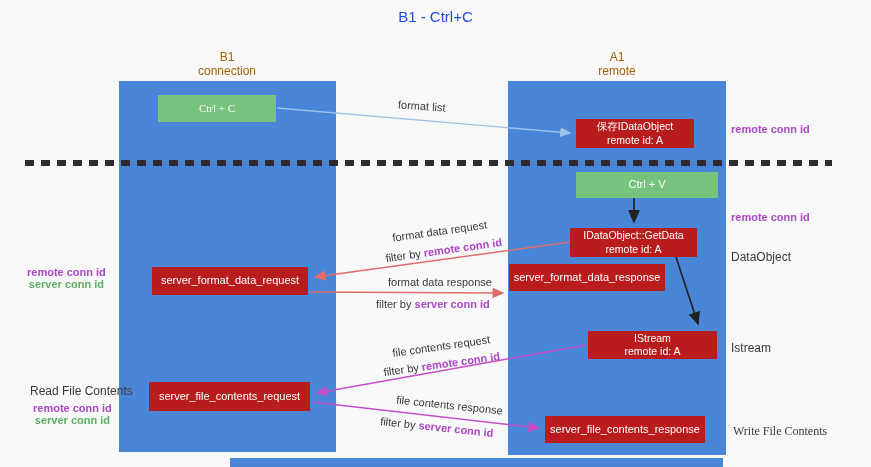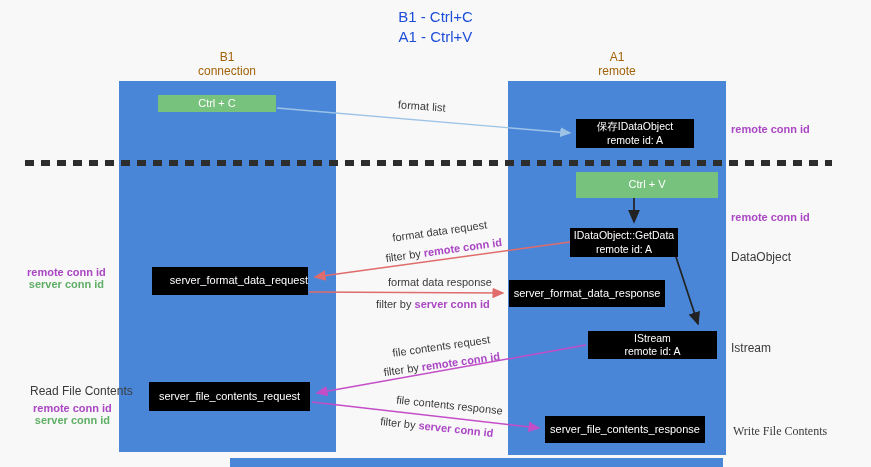--- a/index.html
+++ b/index.html
@@ -33,21 +33,21 @@
     position: absolute;
     display: flex;
     flex-direction: column;
     align-items: center;
     justify-content: center;
     text-align: center;
     color: #ffffff;
     font-size: 11px;
     line-height: 1.25;
   }
-  .box.orange { background: #000000; }
+  .box.orange { background: #b91c1c; }
   .box.green  { background: #77c27d; }
   .dashed-line {
     position: absolute;
     left: 25px; top: 160px;
     width: 807px; height: 6px;
     background: repeating-linear-gradient(90deg, #2d2d2d 0 9px, rgba(0,0,0,0) 9px 16px);
   }
   .arrow-label {
     position: absolute;
     font-size: 11px;
@@ -73,21 +73,20 @@
     pointer-events: none;
   }
 </style>
 </head>
 <body>
 
 <div id="stage">
 
   <div class="abs title" style="left:0; top:7px;">
     <div>B1 - Ctrl+C</div>
-    <div>A1 - Ctrl+V</div>
   </div>
 
   <div class="abs col-header" style="left:152px; top:50px; width:150px;">
     <div>B1</div>
     <div>connection</div>
   </div>
   <div class="abs col-header" style="left:542px; top:50px; width:150px;">
     <div>A1</div>
     <div>remote</div>
   </div>
@@ -115,43 +114,43 @@
     </defs>
     <line x1="277" y1="108" x2="570" y2="133" stroke="#9dc3e6" stroke-width="1.4" marker-end="url(#m-blue)"></line>
     <line x1="634" y1="198" x2="634" y2="222" stroke="#222222" stroke-width="1.7" marker-end="url(#m-black)"></line>
     <line x1="676" y1="257" x2="698" y2="324" stroke="#222222" stroke-width="1.7" marker-end="url(#m-black)"></line>
     <line x1="570" y1="242" x2="315" y2="277" stroke="#e06c6c" stroke-width="1.5" marker-end="url(#m-red)"></line>
     <line x1="309" y1="292" x2="503" y2="293" stroke="#e06c6c" stroke-width="1.5" marker-end="url(#m-red)"></line>
     <line x1="586" y1="345" x2="317" y2="393" stroke="#c44ec8" stroke-width="1.5" marker-end="url(#m-magenta)"></line>
     <line x1="312" y1="402" x2="539" y2="428" stroke="#c44ec8" stroke-width="1.5" marker-end="url(#m-magenta)"></line>
   </svg>
 
-  <div class="box green" style="left:158px; top:95px; width:118px; height:17px;">
+  <div class="box green" style="left:158px; top:95px; width:118px; height:27px;font-family:Liberation Serif, serif;">
     <span>Ctrl + C</span>
   </div>
 
   <div class="box orange" style="left:576px; top:119px; width:118px; height:29px; font-size:10.5px;">
     <span>保存IDataObject</span>
     <span>remote id: A</span>
   </div>
 
   <div class="box green" style="left:576px; top:172px; width:142px; height:26px;">
     <span>Ctrl + V</span>
   </div>
 
-  <div class="box orange" style="left:570px; top:228px; width:108px; height:29px; font-size:10.5px;">
+  <div class="box orange" style="left:570px; top:228px; width:127px; height:29px; font-size:10.5px;">
     <span>IDataObject::GetData</span>
     <span>remote id: A</span>
   </div>
 
-  <div class="box orange" style="left:152px; top:267px; width:156px; height:28px;align-items:flex-end;">
+  <div class="box orange" style="left:152px; top:267px; width:156px; height:28px;">
     <span>server_format_data_request</span>
   </div>
 
-  <div class="box orange" style="left:509px; top:280px; width:156px; height:27px;">
+  <div class="box orange" style="left:509px; top:264px; width:156px; height:27px;">
     <span>server_format_data_response</span>
   </div>
 
   <div class="box orange" style="left:588px; top:331px; width:129px; height:28px; font-size:10.5px;">
     <span>IStream</span>
     <span>remote id: A</span>
   </div>
 
   <div class="box orange" style="left:545px; top:416px; width:160px; height:27px;">
     <span>server_file_contents_response</span>

